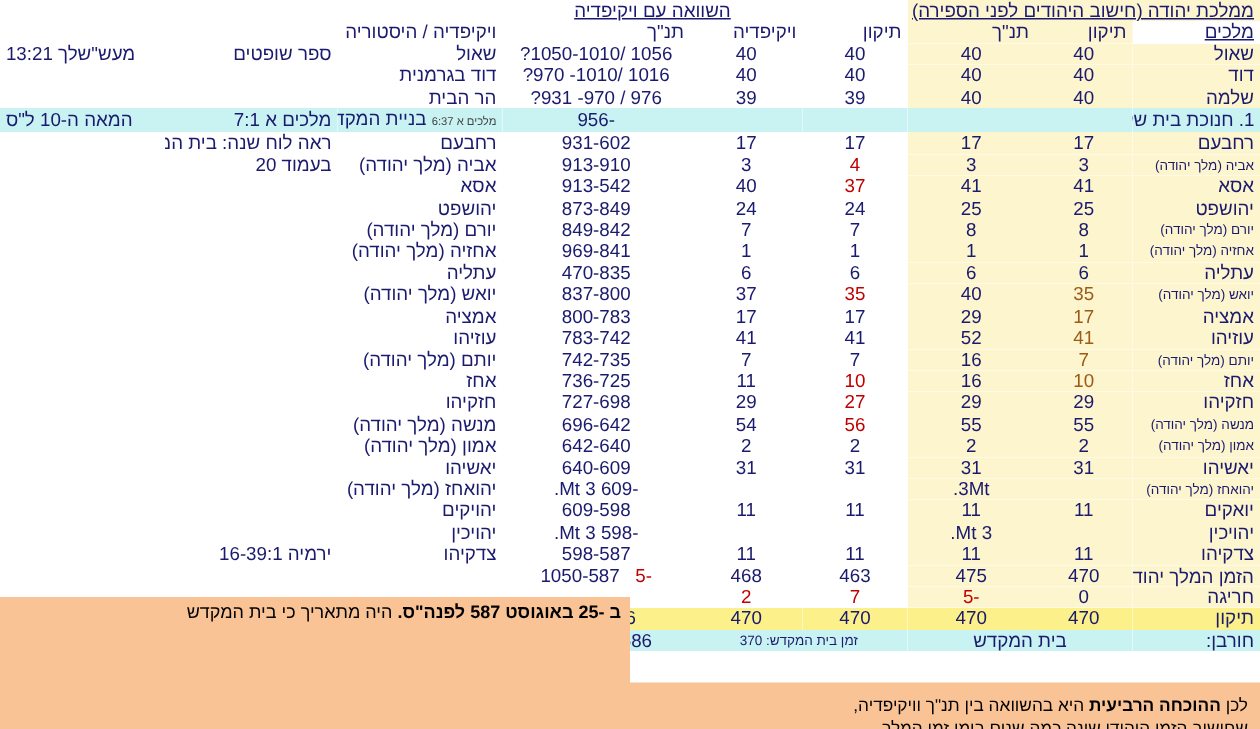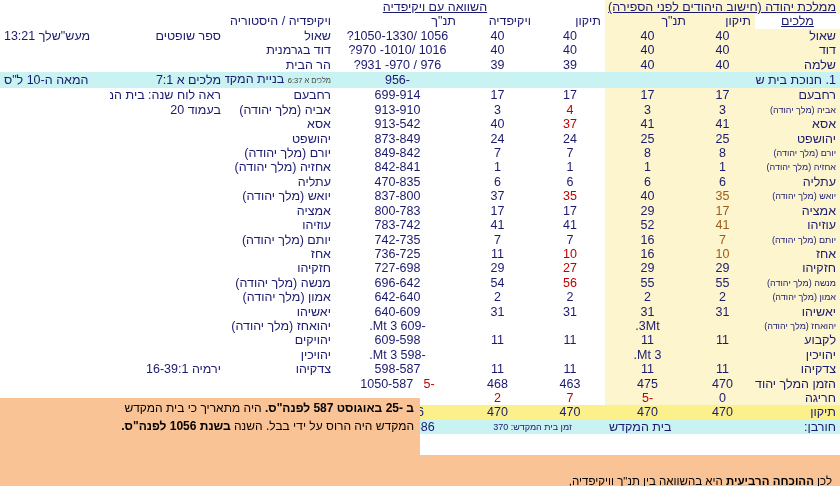--- a/index.html
+++ b/index.html
@@ -34,44 +34,44 @@
   col.c-tikkun1{width:65px;}
   col.c-tanach1{width:85px;}
   col.c-tikkun2{width:70px;}
   col.c-wiki   {width:75px;}
   col.c-tanach2{width:125px;}
   col.c-name   {width:110px;}
   col.c-ref    {width:115px;}
   col.c-note   {width:110px;}
 
   .yellowband{background:#fdf5cd;}
-  .hdr{font-weight:bold;text-decoration:underline;text-align:center;}
+  .hdr{font-weight:bold;text-decoration:underline;text-align:right;}
   .hdr-plain{}
   .num{text-align:center;}
   .rightname{text-align:right;}
   .leftname{text-align:left;}
-  .centername{text-align:left;}
+  .centername{text-align:center;}
   .red{color:#c00000;}
   .brown{color:#9c5b18;}
   .bold{font-weight:bold;}
   .small{font-size:9px;}
   .tiny{font-size:7.5px;color:#444;}
 
   .cyanrow td{background:#c9f2f2;}
   .rowcyan-light td{background:#c9f2f2;}
   .yellowrow td{background:#fbf08a;}
 
   
   .sectionhead{
     font-weight:bold;text-decoration:underline;text-align:center;margin-top:44px;
   }
   .panel-right{
     position:absolute;top:455px;right:0;width:420px;height:31px;
     background:#f9c396;color:#000;font-size:11.5px;line-height:15px;
-    text-align:right;padding:19px 8px 0 4px;box-sizing:border-box;
+    text-align:right;padding:9px 8px 0 4px;box-sizing:border-box;
   }
   .panel-left{
     position:absolute;top:398px;left:0;width:420px;height:88px;
     background:#f9c396;color:#000;font-size:12px;line-height:17.5px;
     text-align:right;padding:2px 6px 0 6px;box-sizing:border-box;
   }
   .panel-left b{font-weight:bold;}
   .panel-right b{font-weight:bold;}
 </style>
 </head>
@@ -107,21 +107,21 @@
           <td class="hdr-plain">תנ"ך</td>
           <td class="hdr-plain" colspan="2">ויקיפדיה / היסטוריה</td>
           <td></td>
         </tr>
         <tr>
           <td class="rightname yellowband">שאול</td>
           <td class="num yellowband">40</td>
           <td class="num yellowband">40</td>
           <td class="num">40</td>
           <td class="num">40</td>
-          <td class="num">1056 /1050-1330?</td>
+          <td class="num">1056 /1050-1010?</td>
           <td class="rightname">שאול</td>
           <td class="rightname">ספר שופטים</td>
           <td class="leftname">מעש"שלך 13:21</td>
         </tr>
         <tr>
           <td class="rightname yellowband">דוד</td>
           <td class="num yellowband">40</td>
           <td class="num yellowband">40</td>
           <td class="num">40</td>
           <td class="num">40</td>
@@ -151,21 +151,21 @@
           <td class="rightname bold"><span class="tiny">מלכים א 6:37</span> בניית המקדש</td>
           <td class="rightname bold">מלכים א 7:1</td>
           <td class="leftname">המאה ה-10 ל"ס</td>
         </tr>
         <tr>
           <td class="rightname yellowband">רחבעם</td>
           <td class="num yellowband">17</td>
           <td class="num yellowband">17</td>
           <td class="num">17</td>
           <td class="num">17</td>
-          <td class="num">699-914</td>
+          <td class="num">931-602</td>
           <td class="rightname">רחבעם</td>
           <td class="rightname">ראה לוח שנה: בית המקדש של ירושלים</td>
           <td class="leftname"></td>
         </tr>
         <tr>
           <td class="rightname yellowband small">אביה (מלך יהודה)</td>
           <td class="num yellowband">3</td>
           <td class="num yellowband">3</td>
           <td class="num red">4</td>
           <td class="num">3</td>
@@ -206,21 +206,21 @@
           <td class="rightname">יורם (מלך יהודה)</td>
           <td class="rightname"></td>
           <td class="leftname"></td>
         </tr>
         <tr>
           <td class="rightname yellowband small">אחזיה (מלך יהודה)</td>
           <td class="num yellowband">1</td>
           <td class="num yellowband">1</td>
           <td class="num">1</td>
           <td class="num">1</td>
-          <td class="num">842-841</td>
+          <td class="num">969-841</td>
           <td class="rightname">אחזיה (מלך יהודה)</td>
           <td class="rightname"></td>
           <td class="leftname"></td>
         </tr>
         <tr>
           <td class="rightname yellowband">עתליה</td>
           <td class="num yellowband">6</td>
           <td class="num yellowband">6</td>
           <td class="num">6</td>
           <td class="num">6</td>
@@ -333,21 +333,21 @@
           <td class="num yellowband"></td>
           <td class="num yellowband">3Mt.</td>
           <td class="num"></td>
           <td class="num"></td>
           <td class="num">-609 3 Mt.</td>
           <td class="rightname">יהואחז (מלך יהודה)</td>
           <td class="rightname"></td>
           <td class="leftname"></td>
         </tr>
         <tr>
-          <td class="rightname yellowband">לקבוע</td>
+          <td class="rightname yellowband">יואקים</td>
           <td class="num yellowband">11</td>
           <td class="num yellowband">11</td>
           <td class="num">11</td>
           <td class="num">11</td>
           <td class="num">609-598</td>
           <td class="rightname">יהויקים</td>
           <td class="rightname"></td>
           <td class="leftname"></td>
         </tr>
         <tr>
@@ -404,19 +404,18 @@
           <td class="centername bold" colspan="2">בית המקדש</td>
           <td class="num small" colspan="2">זמן בית המקדש: 370</td>
           <td class="num bold">956-586/-586</td>
           <td colspan="3"></td>
         </tr>
       </tbody>
   </table>
 
   <div class="panel-left" id="panel-left">
       <div><b>ב -25 באוגוסט 587 לפנה"ס.</b>  היה מתאריך כי בית המקדש</div>
-      <div>המקדש היה הרוס על ידי בבל. השנה <b>בשנת 1056 לפנה"ס.</b></div>
     </div>
   <div class="panel-right" id="panel-right">
       <div>לכן <b>ההוכחה הרביעית</b> היא בהשוואה בין תנ"ך וויקיפדיה,</div>
       <div>שחישוב הזמן היהודי שונה כמה שנים בימי זמן המלך.</div>
     </div>
 </div>
 
 </body></html>

